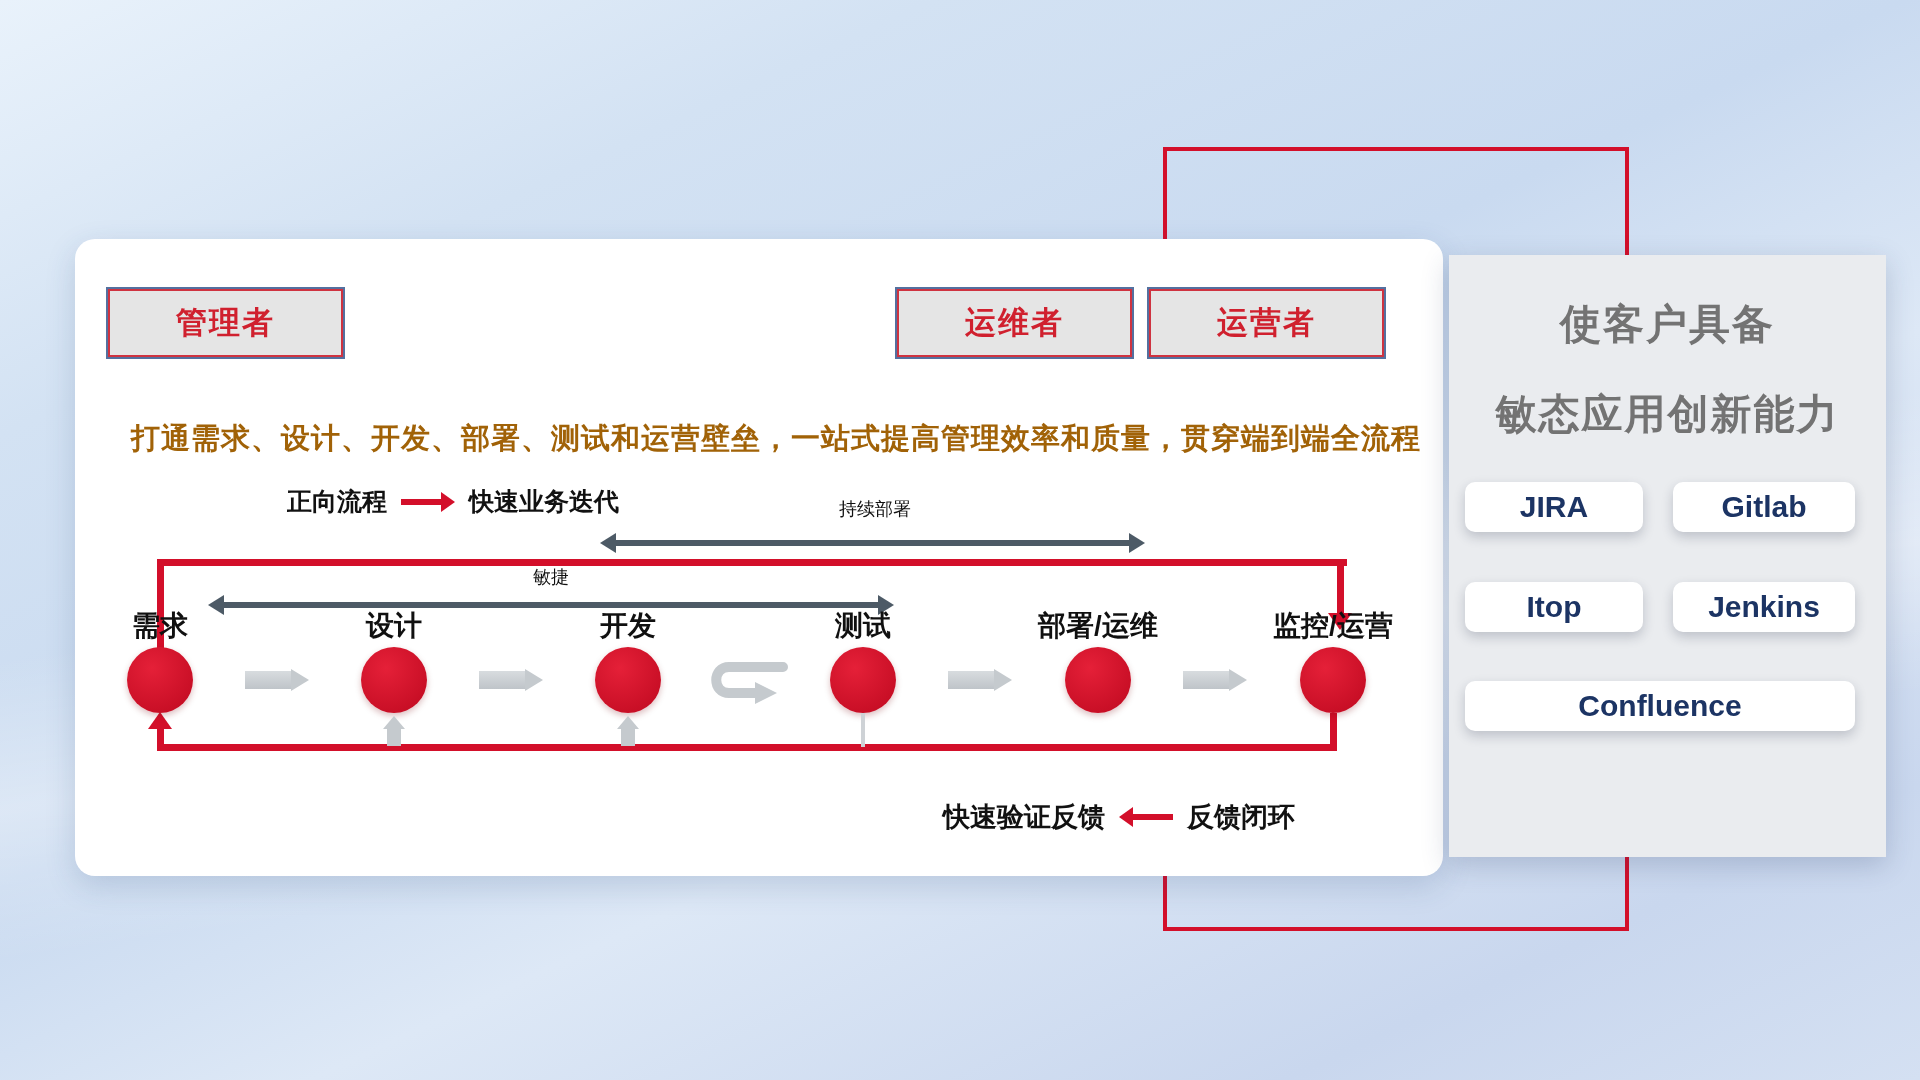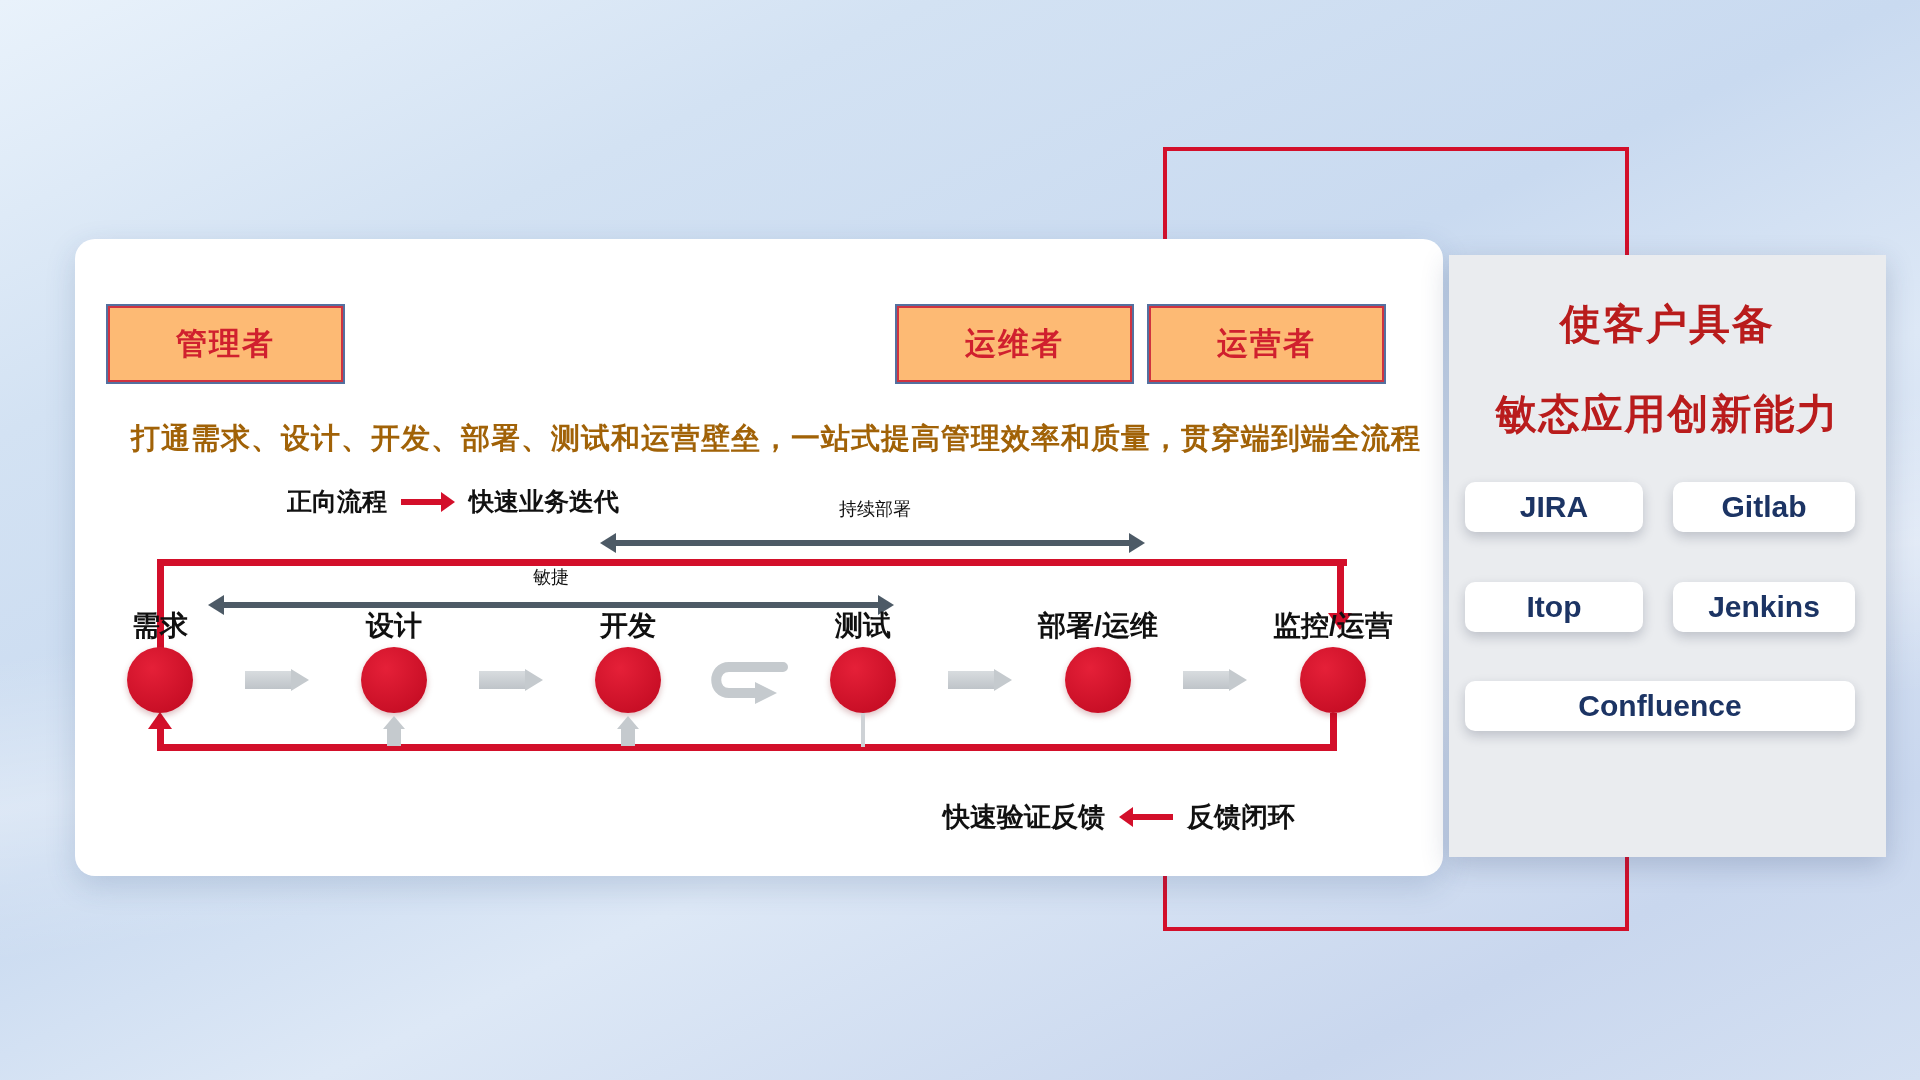--- a/index.html
+++ b/index.html
@@ -18,22 +18,22 @@
 
   
   .red-frame { position:absolute; left:1163px; top:147px; width:466px; height:784px;
     border:4px solid #d30f2a; z-index:1; }
 
   
   .main-panel { position:absolute; left:75px; top:239px; width:1368px; height:637px;
     background:#ffffff; border-radius:20px; box-shadow:0 10px 30px rgba(40,70,120,.18); z-index:2; }
 
   
-  .role-box { position:absolute; top:67px; width:235px; height:76px;
-    border:2px solid #cf3340; box-shadow:0 0 0 2px #54709f; background:#fdba74;
+  .role-box { position:absolute; top:50px; width:235px; height:68px;
+    border:2px solid #cf3340; box-shadow:0 0 0 2px #54709f; background:#e5e5e5;
     display:flex; align-items:center; justify-content:center; }
   .role-box span { color:#d0202e; font-size:31px; font-weight:bold; letter-spacing:2px; }
 
   .headline { position:absolute; left:56px; top:180px; width:1296px;
     font-size:29px; font-weight:bold; color:#a16207; letter-spacing:1px; }
 
   
   .legend-row { position:absolute; display:flex; align-items:center; gap:14px; }
   .legend-row .txt { font-size:25px; font-weight:bold; color:#111; }
 
@@ -78,21 +78,21 @@
   .uarrow { position:absolute; }
   .uarrow .head { position:absolute; top:0; width:0; height:0;
     border-left:11px solid transparent; border-right:11px solid transparent; border-bottom:13px solid #c5cace; }
   .uarrow .shaft { position:absolute; top:13px; width:14px; height:17px; background:#c5cace; }
 
   .thin-drop { position:absolute; width:4px; background:#ced2d6; }
 
   
   .right-panel { position:absolute; left:1449px; top:255px; width:437px; height:602px;
     background:#eaecef; box-shadow:0 8px 26px rgba(40,60,100,.22); z-index:3; }
-  .rp-title { position:absolute; width:100%; text-align:center; color:#b91c1c; font-weight:bold;
+  .rp-title { position:absolute; width:100%; text-align:center; color:#737373; font-weight:bold;
     font-size:41px; letter-spacing:2px; }
   .tool-chip { position:absolute; height:50px; background:#ffffff; border-radius:10px;
     box-shadow:0 5px 12px rgba(30,40,70,.22); display:flex; align-items:center; justify-content:center; }
   .tool-chip span { font-size:30px; font-weight:bold; color:#1c3464; }
 </style>
 </head>
 <body>
 
 <div class="canvas">
   <div class="sheen"></div>

